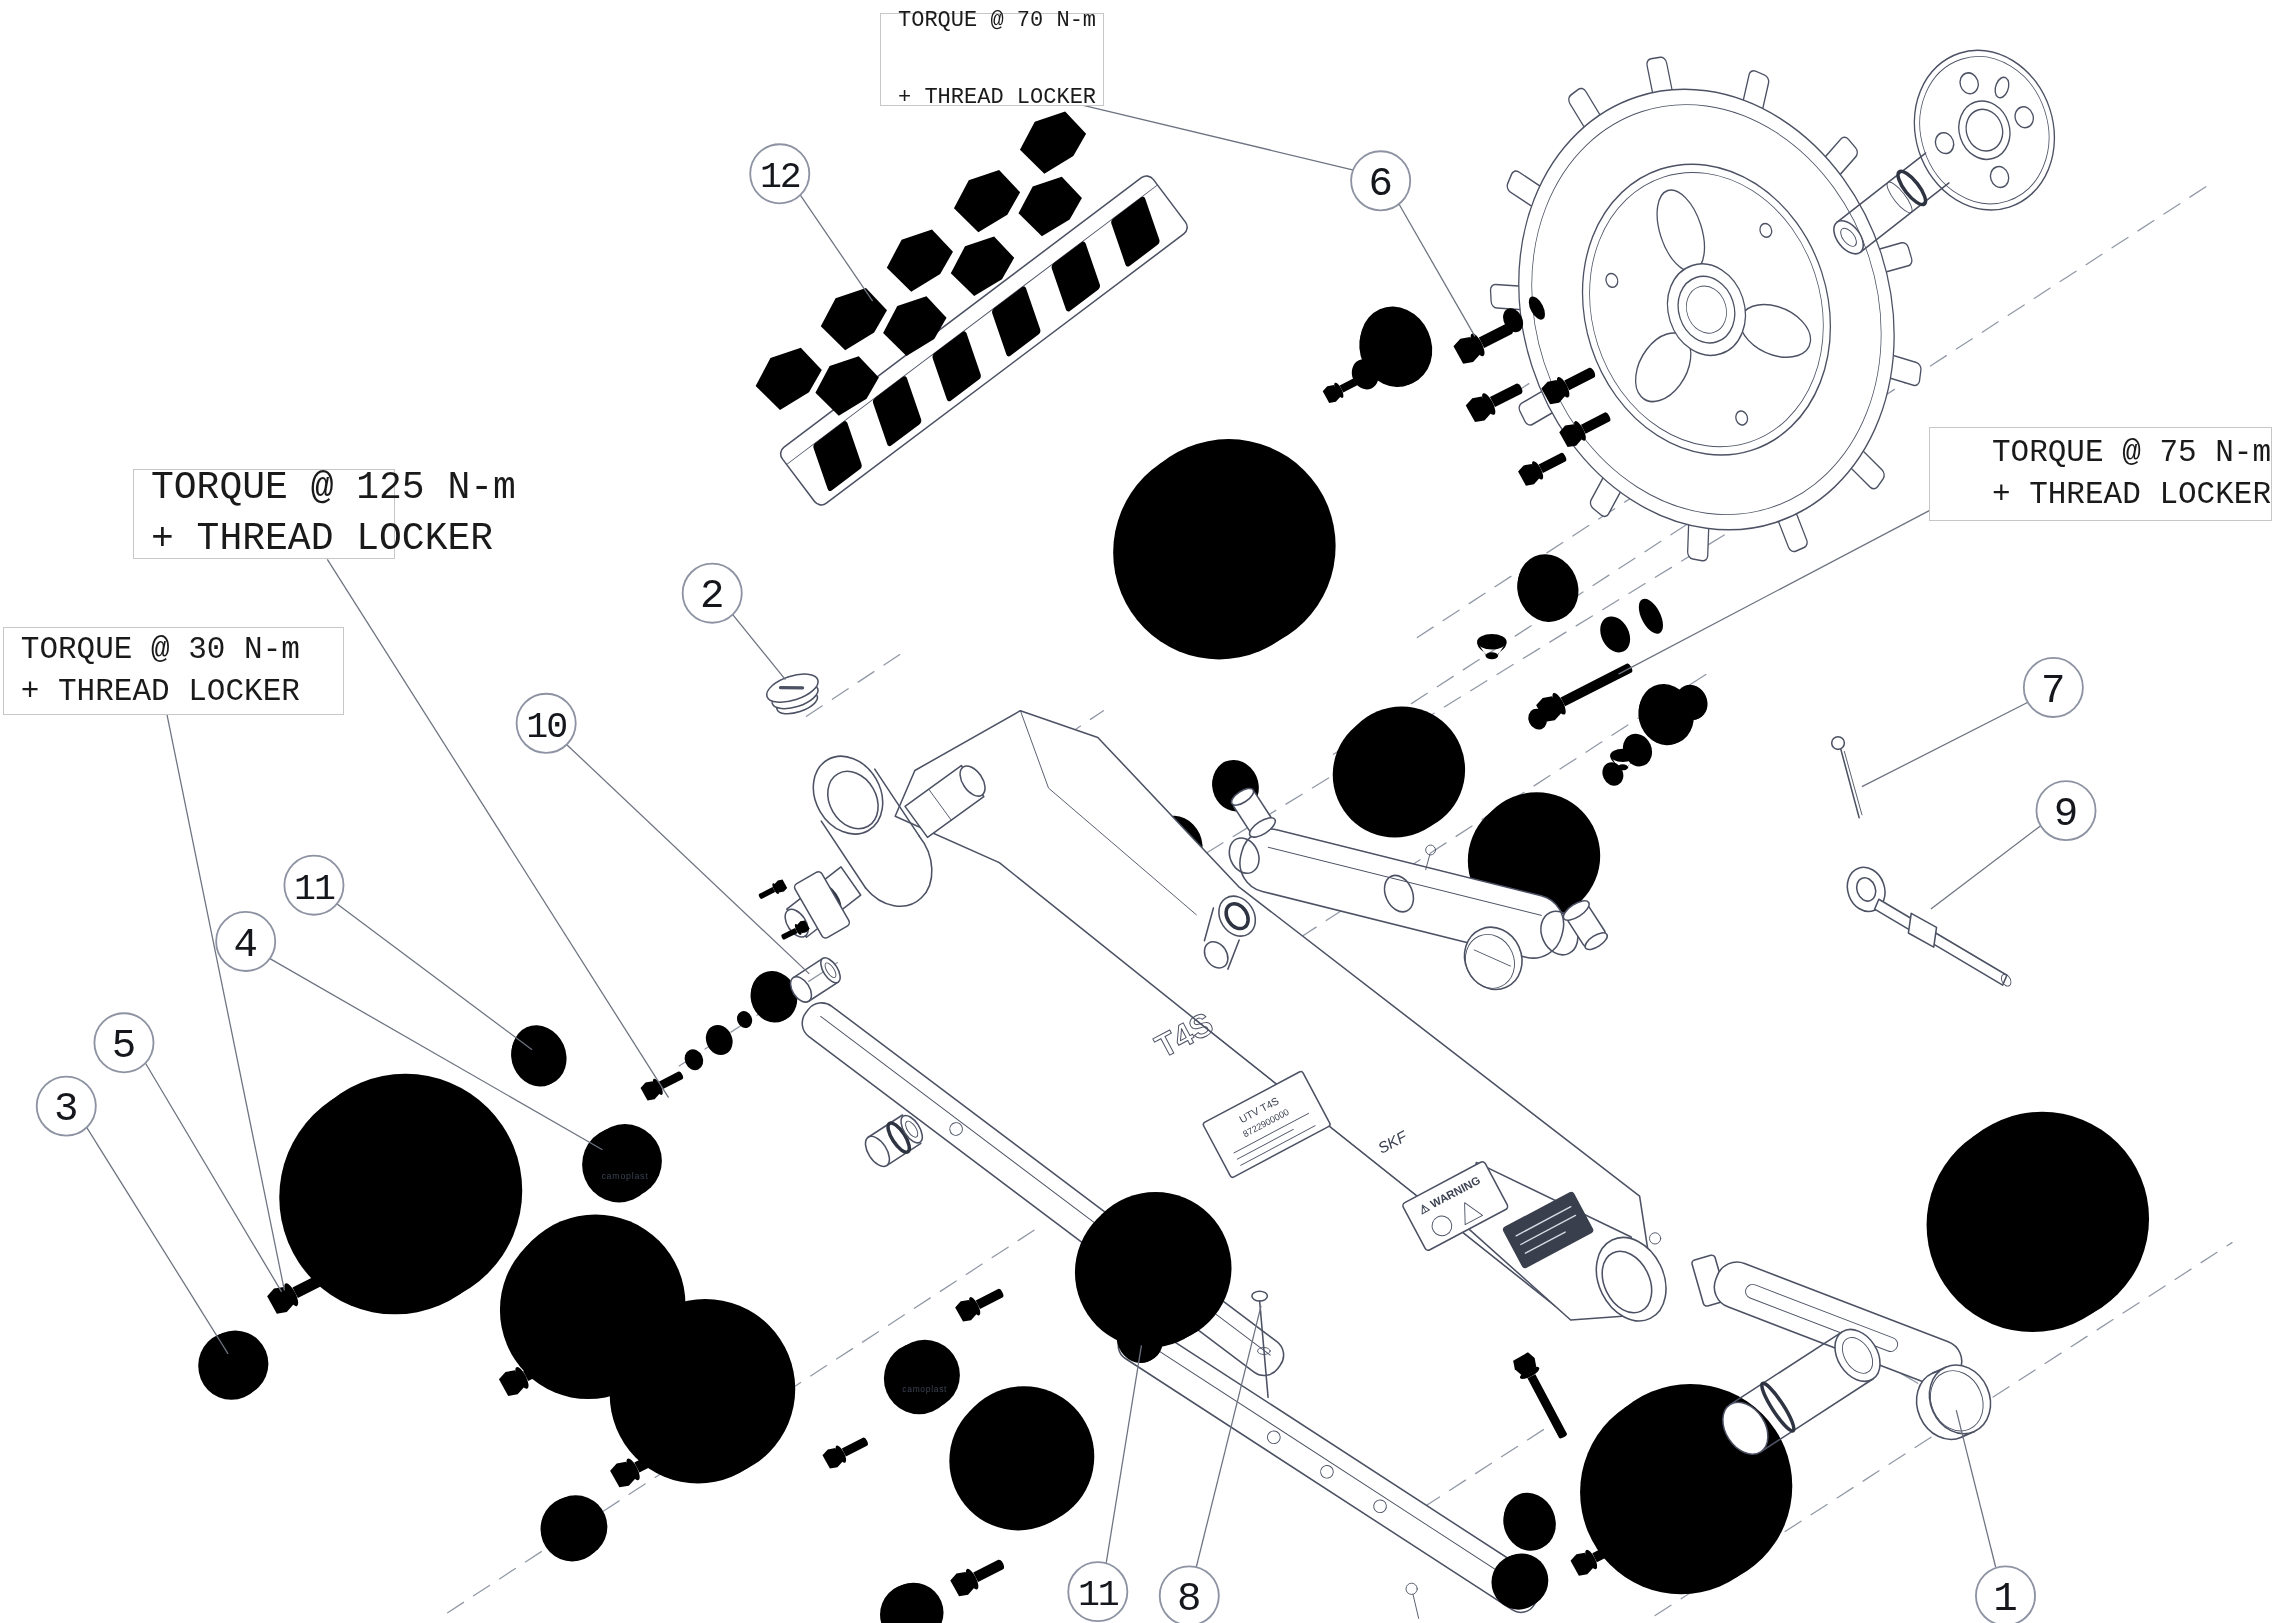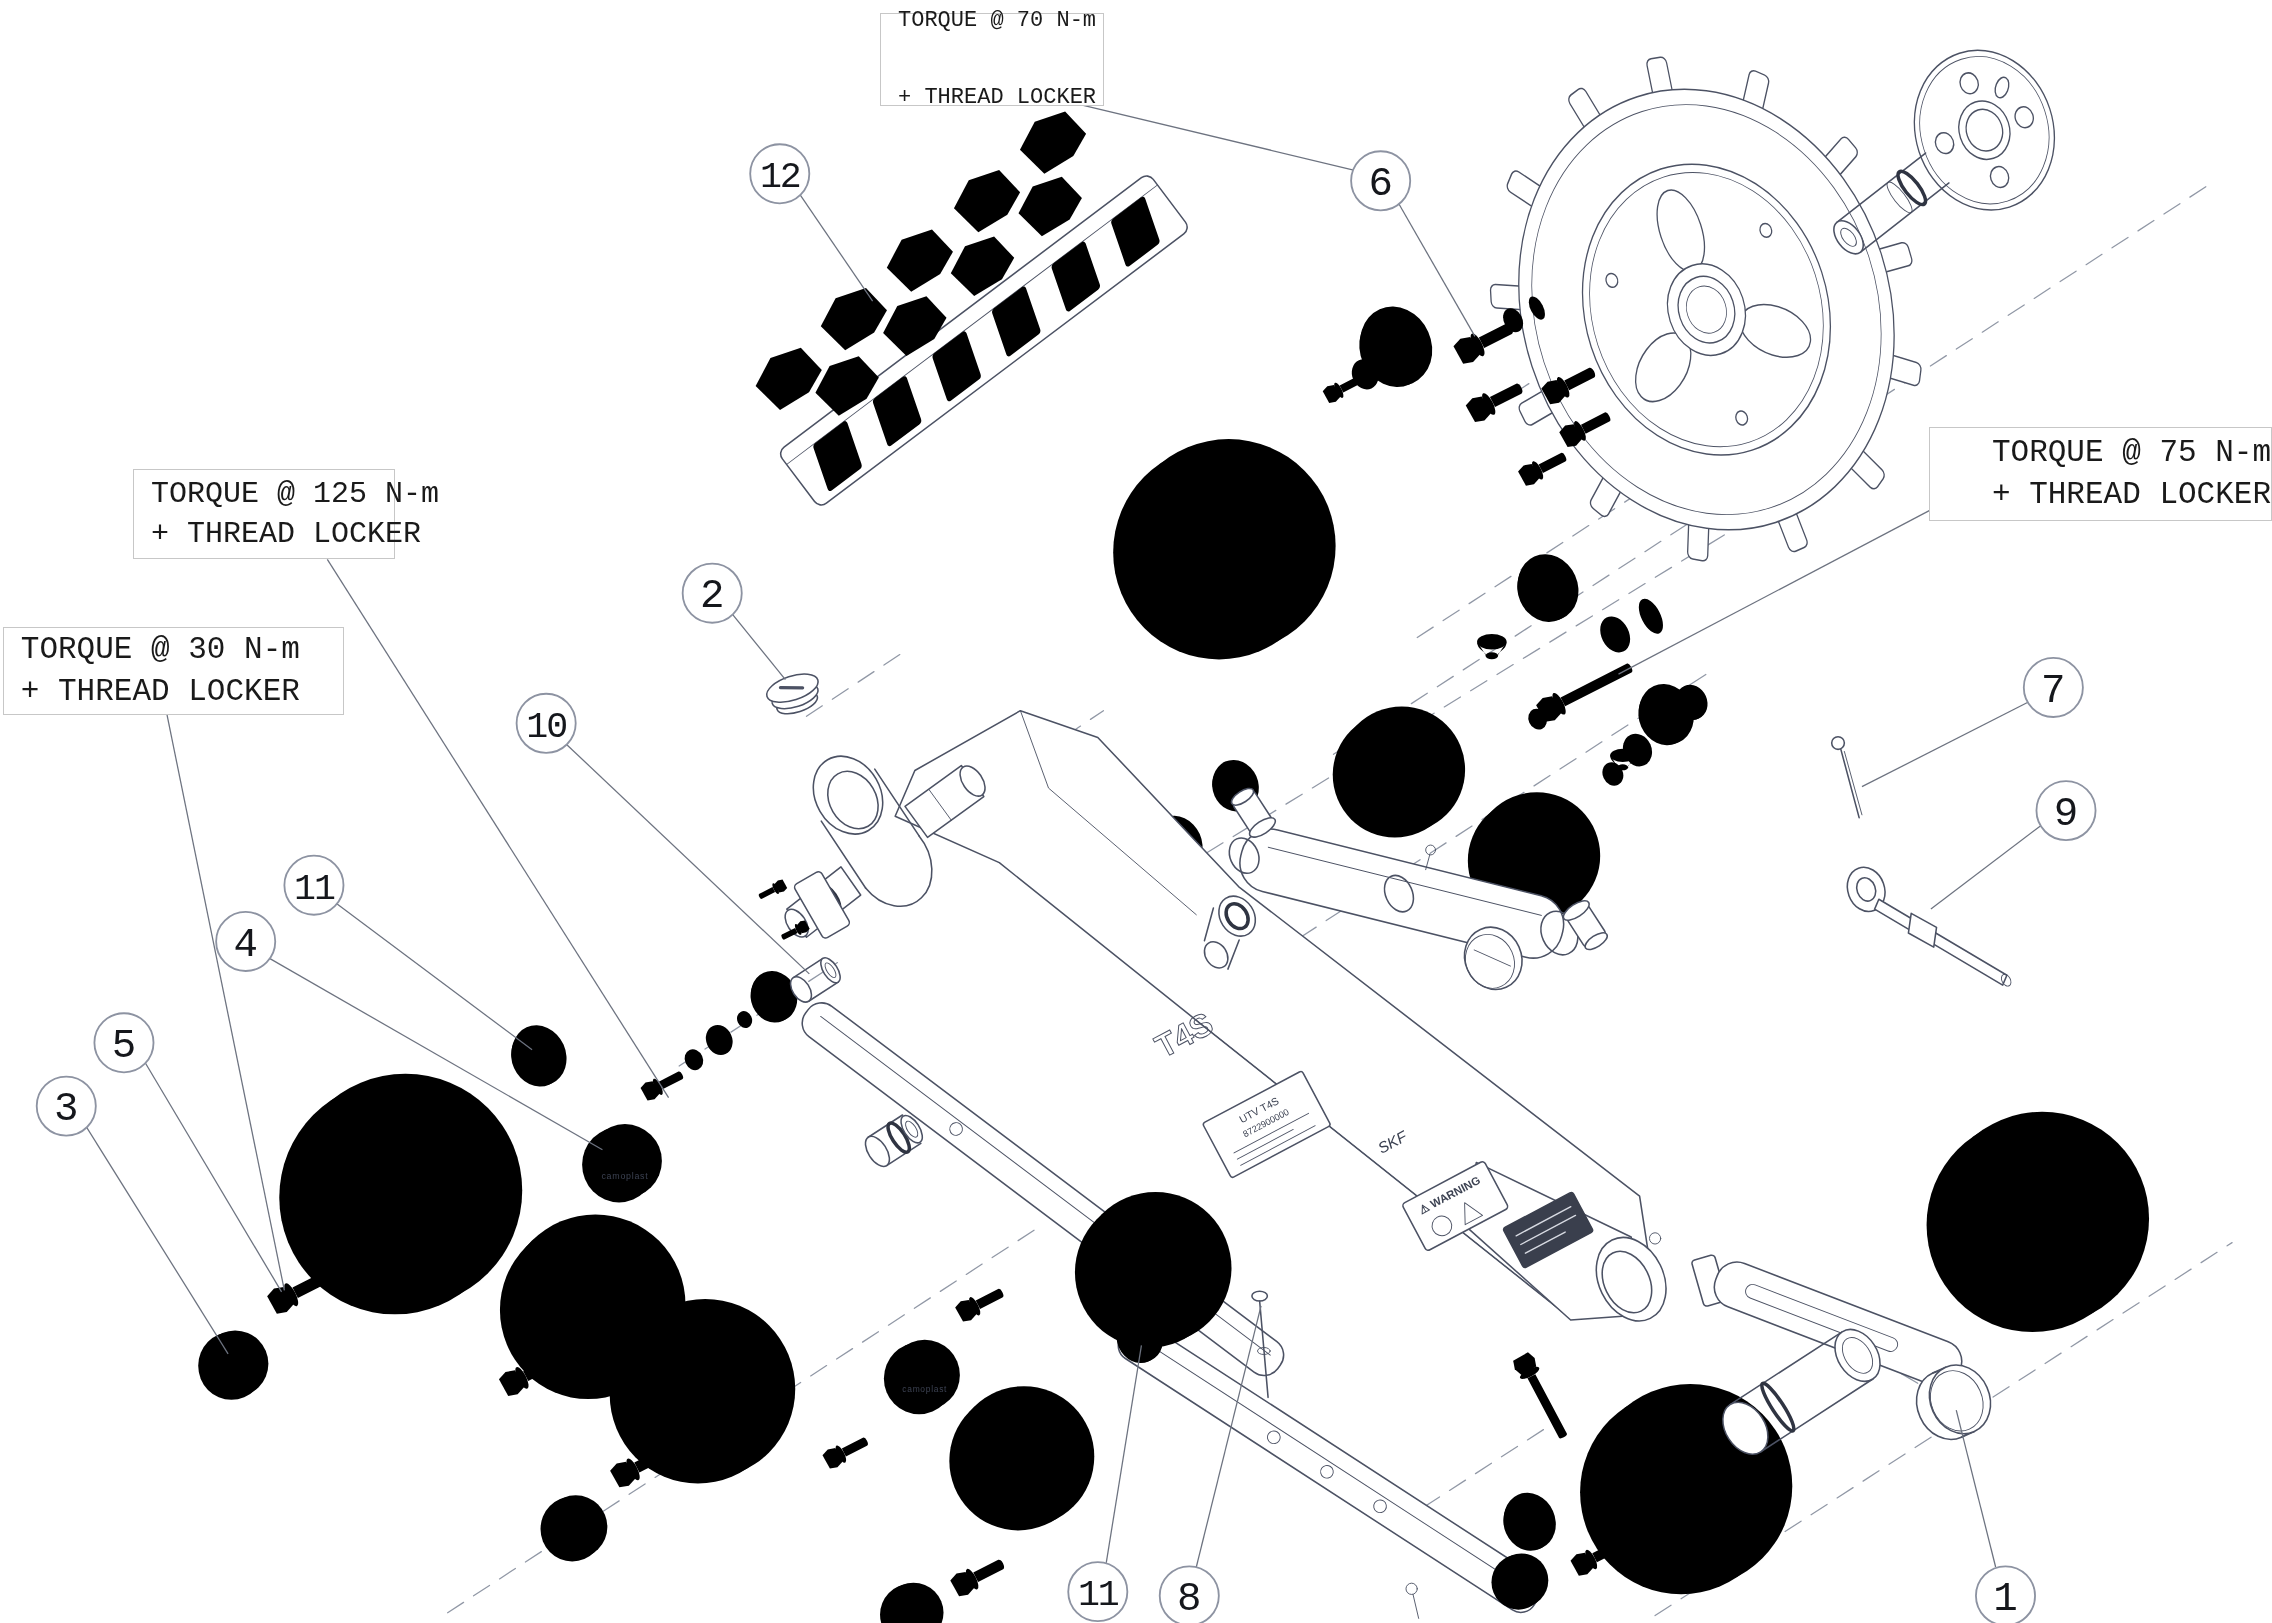--- a/index.html
+++ b/index.html
@@ -19,21 +19,21 @@
   .callout circle{fill:#ffffff;stroke:#8d93a2;stroke-width:2.6;}
   .callout text{fill:#15171c;font-size:58px;text-anchor:middle;
                 font-family:"Liberation Mono","DejaVu Sans Mono",monospace;}
   .callout text.d2{font-size:52px;letter-spacing:-3px;}
 
   
   .tq{position:absolute;box-sizing:border-box;background:#ffffff;border:1.1px solid #c7c7c7;
       color:#1a1a1a;display:flex;flex-direction:column;justify-content:center;
       padding-left:17px;line-height:1.34;white-space:nowrap;}
   #t70 {left:880px;top:12.7px; width:224px;height:93px;font-size:22px;gap:48px;}
-  #t125{left:133px; top:469px;width:262px;height:90px;font-size:30px;}
+  #t125{left:133px; top:469px;width:262px;height:90px;font-size:38px;}
   #t30 {left:2.8px;   top:627px;width:341px;height:88px;font-size:31px;font-family:Liberation Mono, monospace;}
   #t75 {left:1929px;top:427px;width:343px;height:94px;font-size:31px;align-items:flex-end;}
 
   .decal-text{font-family:"Liberation Sans",sans-serif;fill:#3c4252;stroke:none;}
 </style>
 </head>
 <body>
 
 <div class="stage">
 

